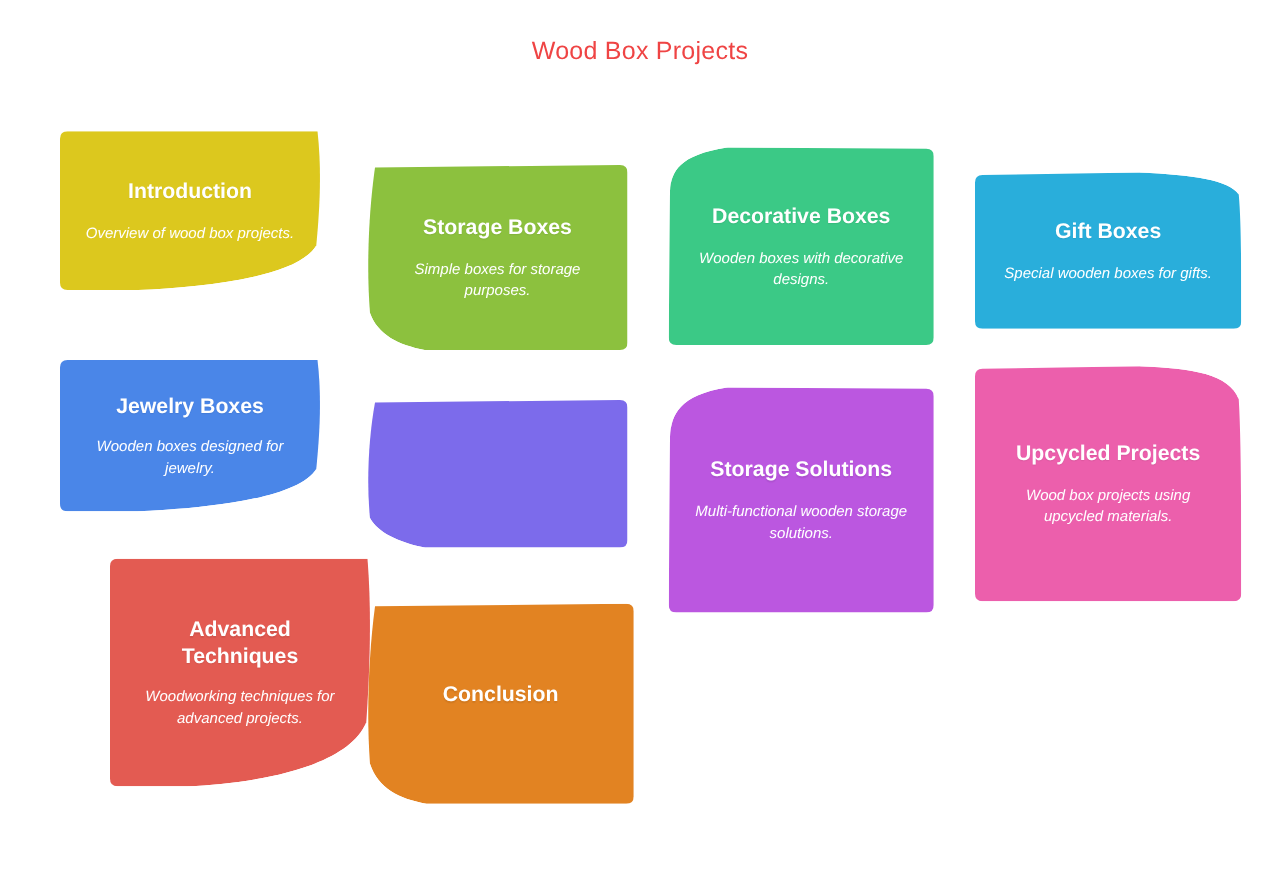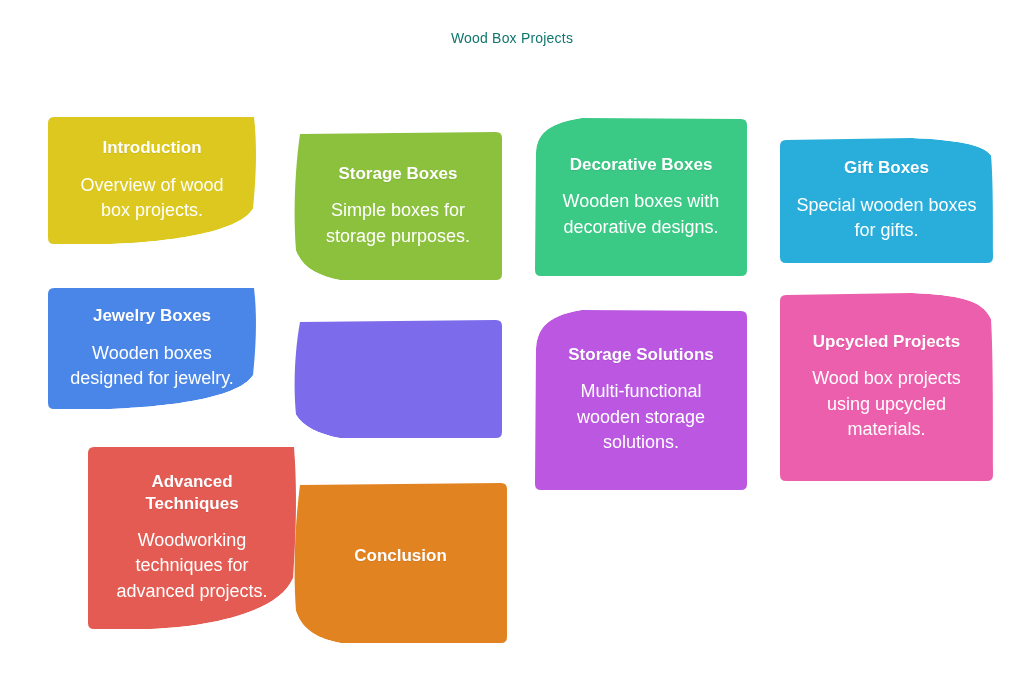--- a/index.html
+++ b/index.html
@@ -16,23 +16,23 @@
     width: 1024px;
     height: 697px;
     background: #ffffff;
   }
   #page-title {
     position: absolute;
     top: 30px;
     left: 0;
     width: 1024px;
     text-align: center;
-    font-size: 14px;
+    font-size: 20px;
     font-weight: 400;
-    color: #0f766e;
+    color: #ef4444;
     letter-spacing: 0.2px;
   }
   .card {
     position: absolute;
     display: flex;
     flex-direction: column;
     align-items: center;
     justify-content: center;
     text-align: center;
     color: #ffffff;
@@ -56,35 +56,36 @@
     justify-content: center;
   }
   .card-title {
     font-size: 17px;
     font-weight: bold;
     line-height: 1.25;
     margin: 0 0 14px 0;
     text-shadow: 0 1px 1px rgba(0,0,0,0.08);
   }
   .card-desc {
-    font-size: 18px;
+    font-size: 12px;
     font-weight: 400;
     line-height: 1.42;
     margin: 0;
+    font-style: italic;
   }
 </style>
 </head>
 <body>
 
 <div id="canvas">
 
   <div id="page-title">Wood Box Projects</div>
 
   <div id="cards-layer">
-      <div class="card" style="left: 48px; top: 117px; width: 208px; height: 127px;">
+      <div class="card" style="left: 48px; top: 105px; width: 208px; height: 127px;">
         <svg class="card-shape" viewBox="0 0 208 127" preserveAspectRatio="none">
           <path d="M6,0 L206,0 C210,35.56 207,69.85000000000001 205,91.44 C190,116.84 114.4,125 62.4,127 L6,127 Q0,127 0,121 L0,6 Q0,0 6,0 Z" fill="#DCC81E"></path>
           <path d="M62.4,127 C114.4,125 190,116.84 205,91.44 C199,114.3 145.6,133 62.4,130 Z" fill="#ffffff"></path>
         </svg>
         <div class="card-body">
           <div class="card-title">Introduction</div>
           <div class="card-desc">Overview of wood box projects.</div>
         </div>
       </div>
       <div class="card" style="left: 294px; top: 132px; width: 208px; height: 148px; text-align: center;">

